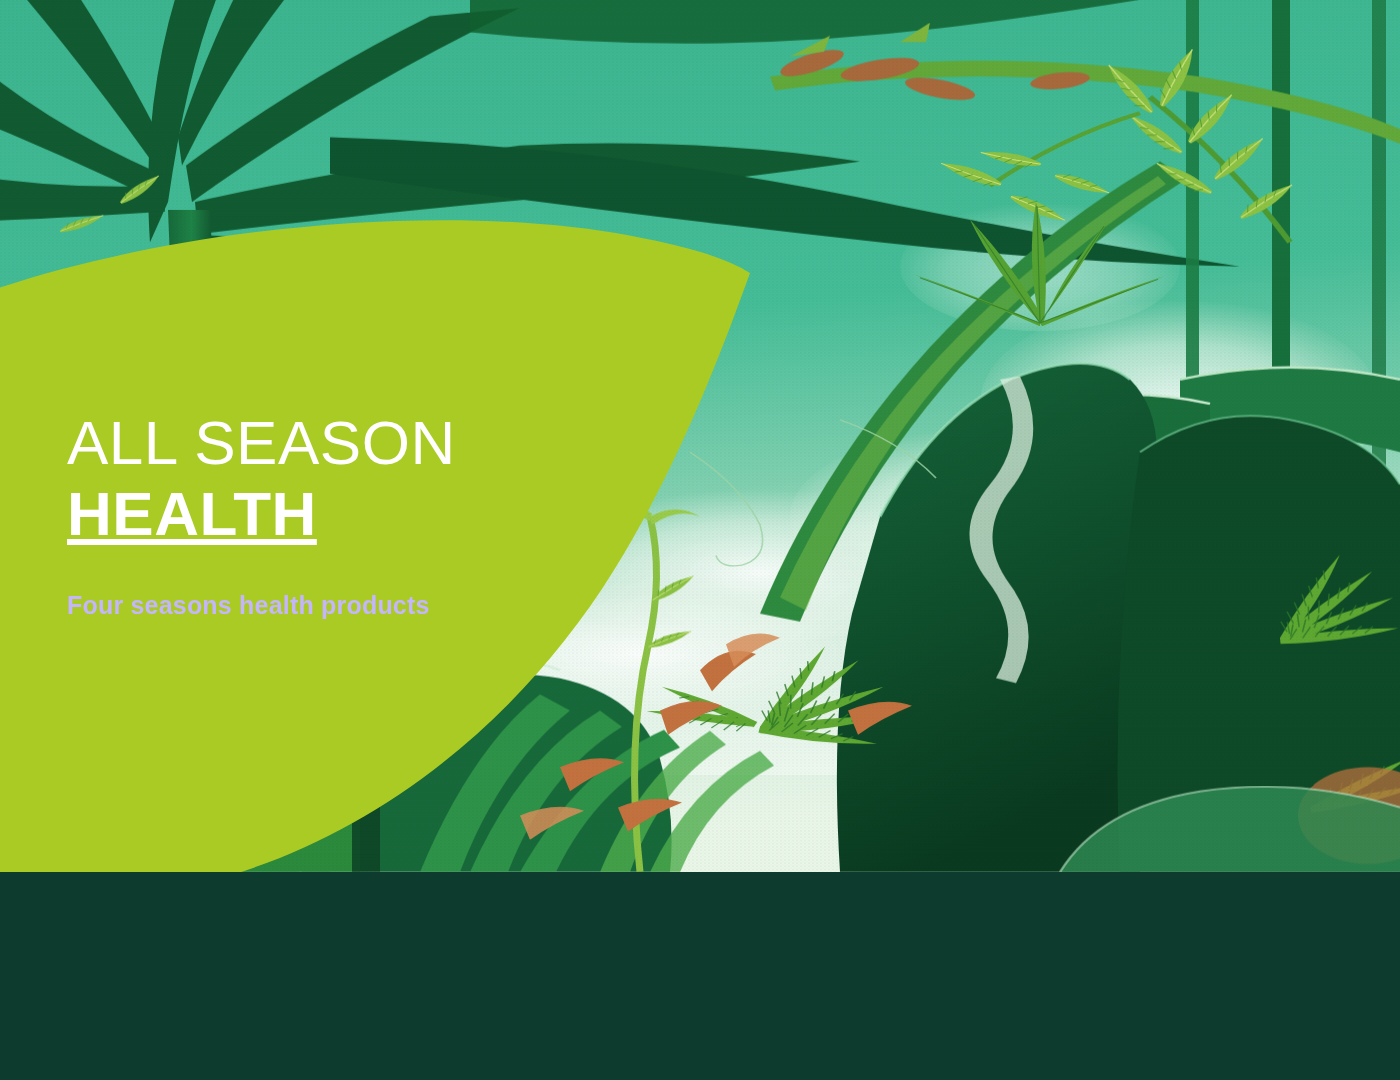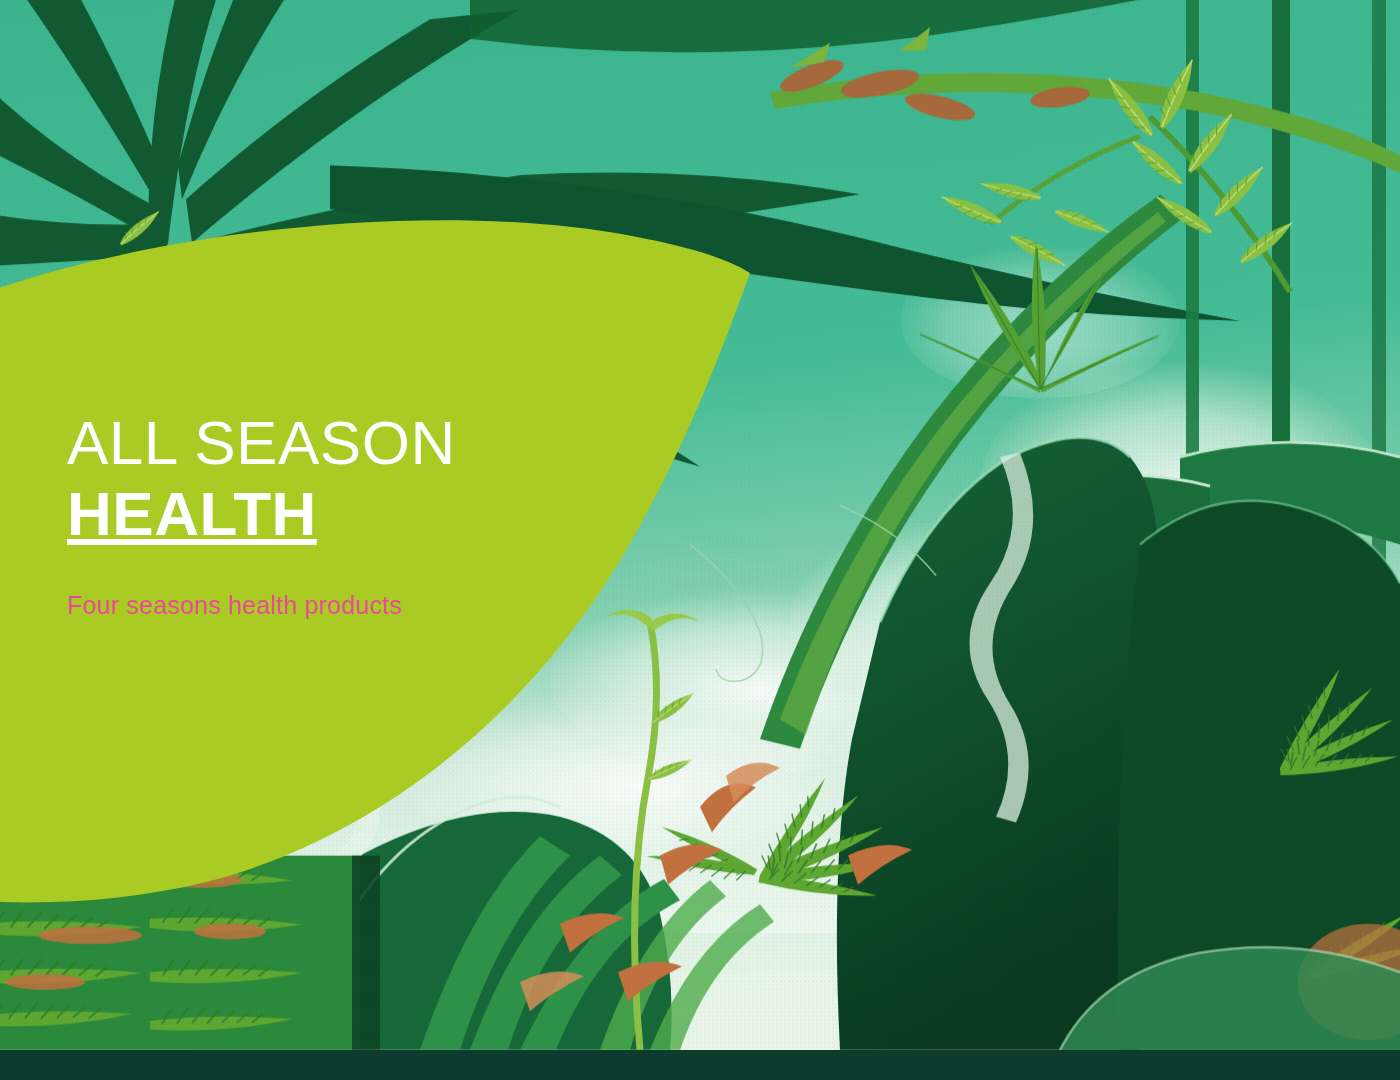--- a/index.html
+++ b/index.html
@@ -3,21 +3,21 @@
 <meta charset="utf-8">
 <style>
   html, body {
     margin: 0;
     padding: 0;
     background: #0d3b2e;
   }
   #banner {
     position: relative;
     width: 1400px;
-    height: 1050px;
+    height: 872px;
     overflow: hidden;
     font-family: "Liberation Sans", sans-serif;
   }
   .layer {
     position: absolute;
     inset: 0;
     width: 100%;
     height: 100%;
   }
   #scene { display: block; }
@@ -38,23 +38,23 @@
     color: #ffffff;
     font-size: 62px;
     line-height: 1.14;
     letter-spacing: 0.5px;
     white-space: nowrap;
   }
   .title-light { font-weight: 300; }
   .title-bold  { font-weight: 700; text-decoration: underline; }
   #subtitle {
     margin-top: 42px;
-    color: #ec4899;
+    color: #c4b5fd;
     font-size: 25px;
-    font-weight: 400;
+    font-weight: 700;
     letter-spacing: 0.2px;
     white-space: nowrap;
   }
 </style>
 </head>
 <body>
 
 <div id="banner">
 
   <svg id="scene" class="layer" viewBox="0 0 1400 1080" preserveAspectRatio="none">

